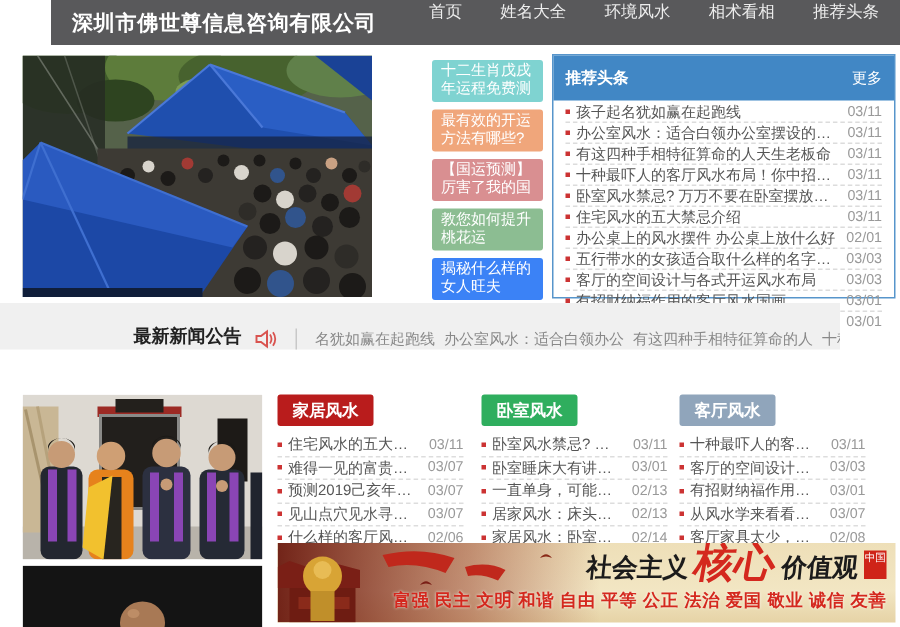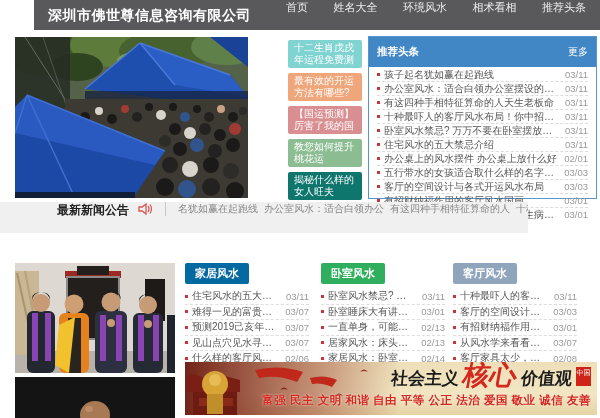--- a/index.html
+++ b/index.html
@@ -32,21 +32,21 @@
   .plist{padding:1px 8px 0 8px;}
   .prow{display:flex;align-items:center;height:13px;border-bottom:1px dashed #dcdcdc;
         font-size:10px;color:#555;cursor:pointer;}
   .plist .prow:last-child{border-bottom:none;}
   .bullet{width:3px;height:3px;background:#cc3333;margin-right:4px;flex:none;}
   .ptext{flex:1;white-space:nowrap;overflow:hidden;text-overflow:ellipsis;}
   .pdate{color:#999;font-size:9.5px;margin-left:6px;flex:none;}
 
   
   .ticker{position:absolute;left:0;top:202px;width:528px;height:31px;background:#f0f0f0;
-          display:flex;align-items:flex-start;}
+          display:flex;align-items:flex-end;padding-left:32px;}
   .tlabel{font-size:12px;font-weight:bold;color:#222;margin-left:57px;flex:none;}
   .thorn{margin-left:9px;flex:none;display:flex;align-items:center;}
   .tdiv{width:1px;height:14px;background:#c8c8c8;margin:0 12px;flex:none;}
   .titems{display:flex;gap:6px;font-size:10px;color:#888;white-space:nowrap;overflow:hidden;flex:1;}
   .titem{cursor:pointer;flex:none;}
 
   
   .gal{position:absolute;left:15px;top:263px;width:160px;}
   .ph1{width:160px;height:110px;overflow:hidden;cursor:pointer;}
   .ph2{width:160px;height:41px;margin-top:4px;overflow:hidden;cursor:pointer;}
@@ -161,21 +161,21 @@
   <div class="quick">
 
       <div class="qbtn" style="background-color: rgb(127, 211, 209);">十二生肖戊戌年运程免费测</div>
 
       <div class="qbtn" style="background-color: rgb(240, 166, 123);">最有效的开运方法有哪些?</div>
 
       <div class="qbtn" style="background-color: rgb(217, 143, 145);">【国运预测】厉害了我的国</div>
 
       <div class="qbtn" style="background-color: rgb(140, 189, 146);">教您如何提升桃花运</div>
 
-      <div class="qbtn" style="background-color: #0f766e;">揭秘什么样的女人旺夫</div>
+      <div class="qbtn" style="background-color: #3b82f6;">揭秘什么样的女人旺夫</div>
     </div>
 
   <div class="panel">
     <div class="panel-h">
       <span class="panel-title">推荐头条</span>
       <span class="panel-more">更多</span>
     </div>
     <div class="plist">
 
         <div class="prow">
@@ -313,21 +313,21 @@
     <div class="ph2">
       <svg width="160" height="41" viewBox="0 0 160 41">
         <rect width="160" height="41" fill="#141414"></rect>
         <ellipse cx="80" cy="38" rx="15" ry="14" fill="#a87955"></ellipse>
         <ellipse cx="74" cy="32" rx="4" ry="3" fill="#bd8d66"></ellipse>
       </svg>
     </div>
   </div>
 
   <div class="col col-home">
-    <span class="badge" style="background-color: #0369a1;">家居风水</span>
+    <span class="badge" style="background-color: #b91c1c;">家居风水</span>
     <div class="clist">
 
         <div class="crow">
           <span class="bullet"></span>
           <span class="ptext">住宅风水的五大禁忌介</span>
           <span class="pdate">03/11</span>
         </div>
 
         <div class="crow">
           <span class="bullet"></span>

